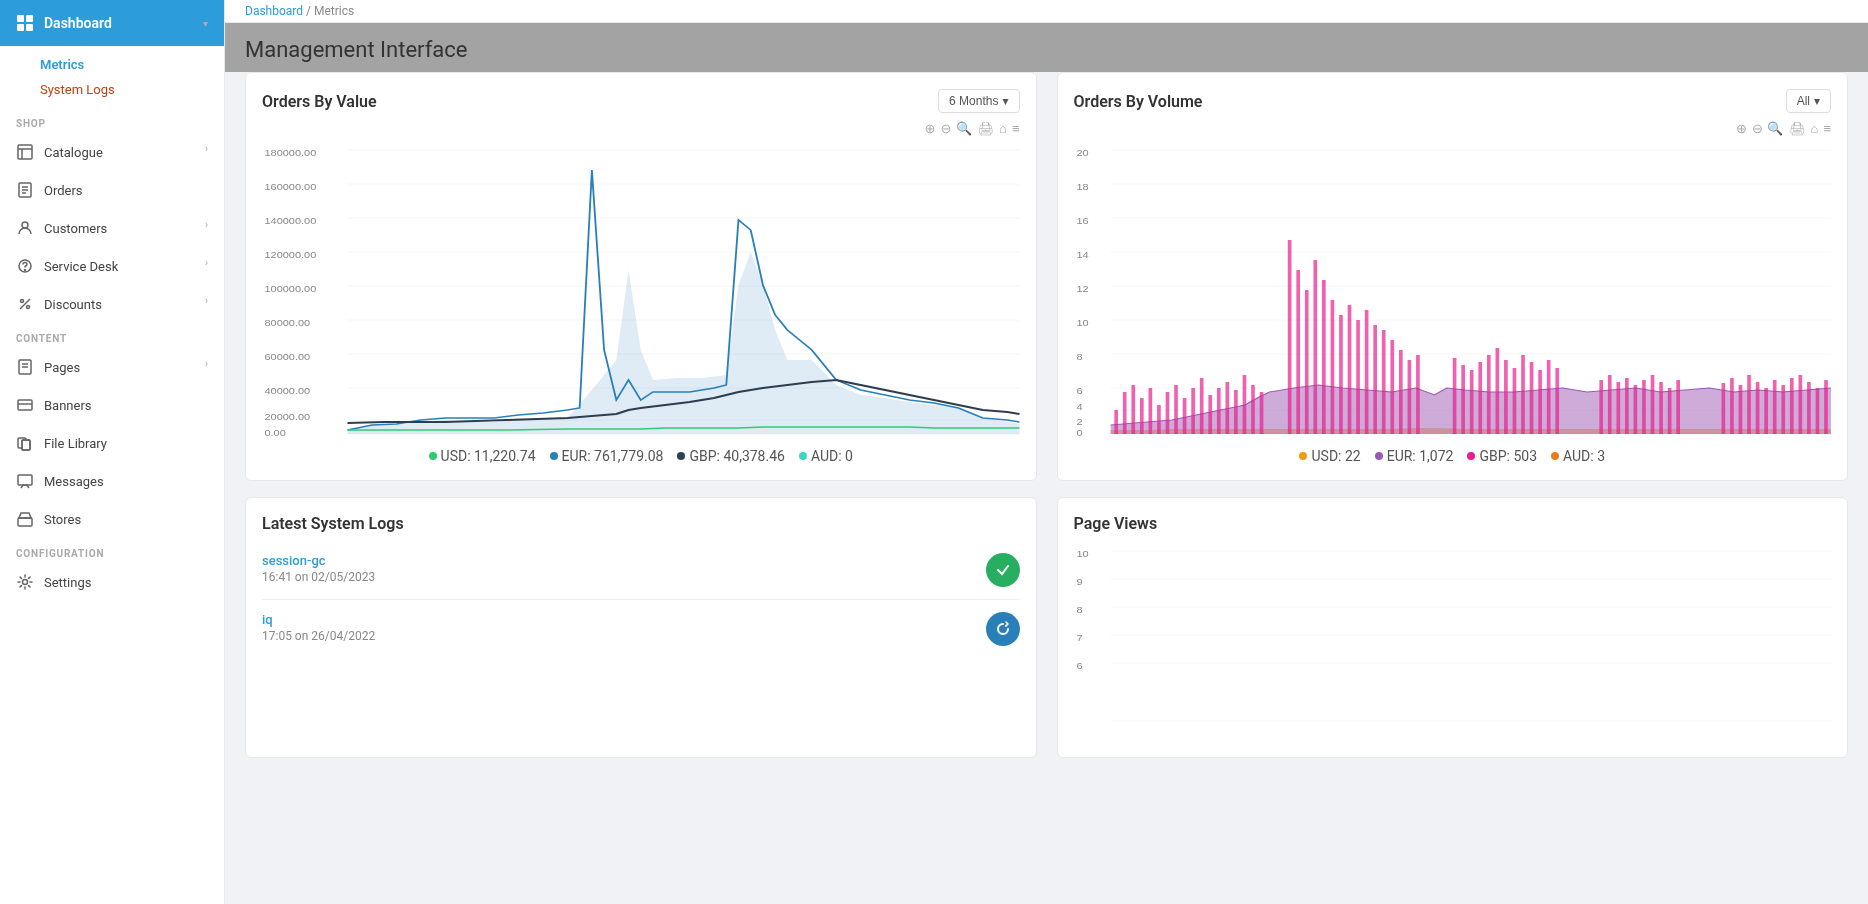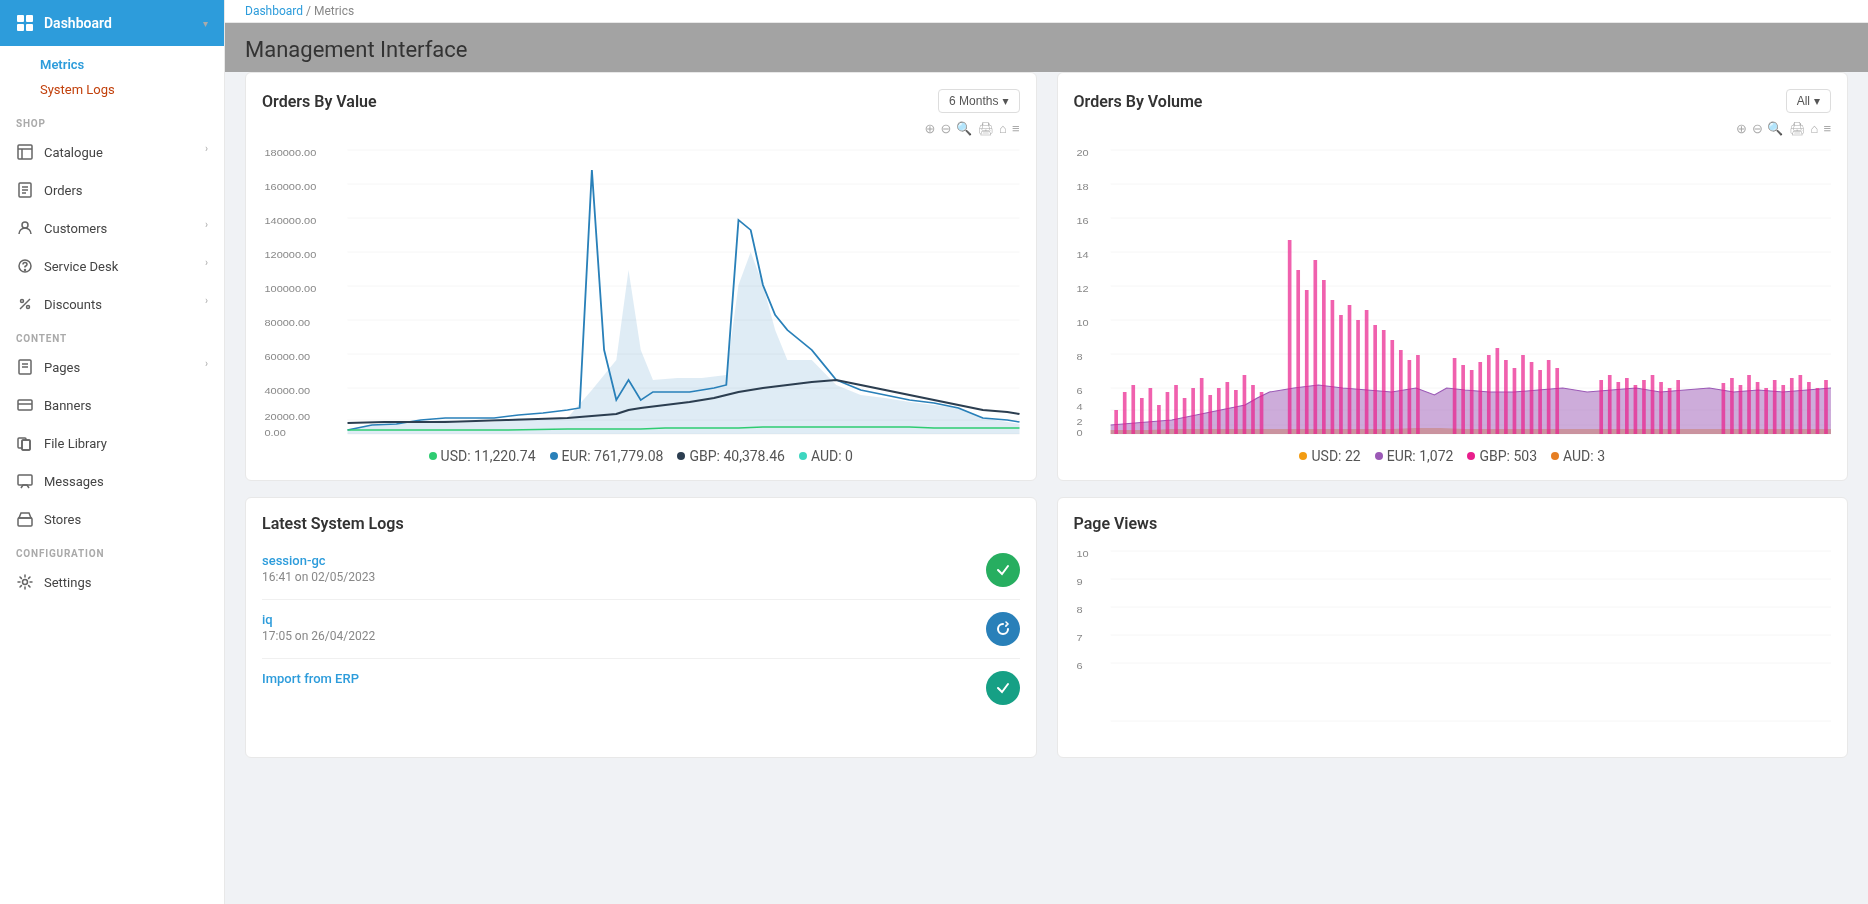--- a/index.html
+++ b/index.html
@@ -512,31 +512,20 @@
             <div class="log-badge badge-blue">
               <svg width="16" height="16" viewBox="0 0 16 16" fill="none" stroke="white" stroke-width="2" stroke-linecap="round">
                   <path d="M8 3C5.2 3 3 5.2 3 8s2.2 5 5 5 5-2.2 5-5"></path>
                   <path d="M11 3l1 2-2 1" fill="white" stroke="none"></path>
                   <path d="M13 3l-2 2 1-2z" fill="white" stroke="none"></path>
                   <polyline points="11,1 13,3 11,5" stroke="white" stroke-width="1.5" fill="none"></polyline>
                 </svg>
             </div>
           </div>
 
-          <div class="log-item" style="border-bottom: none;">
-            <div>
-              <div class="log-name">Import from ERP</div>
-              <div class="log-time"></div>
-            </div>
-            <div class="log-badge badge-teal">
-              <svg width="16" height="16" viewBox="0 0 16 16" fill="white">
-                  <polyline points="3,8 7,12 13,4" stroke="white" stroke-width="2" fill="none" stroke-linecap="round"></polyline>
-                </svg>
-            </div>
-          </div>
         </div>
       </div>
 
       <div class="card">
         <div class="card-header">
           <span class="card-title">Page Views</span>
         </div>
         <div class="chart-container" style="height: 200px;">
           <svg width="100%" height="200" viewBox="0 0 620 200" preserveAspectRatio="none">
 

